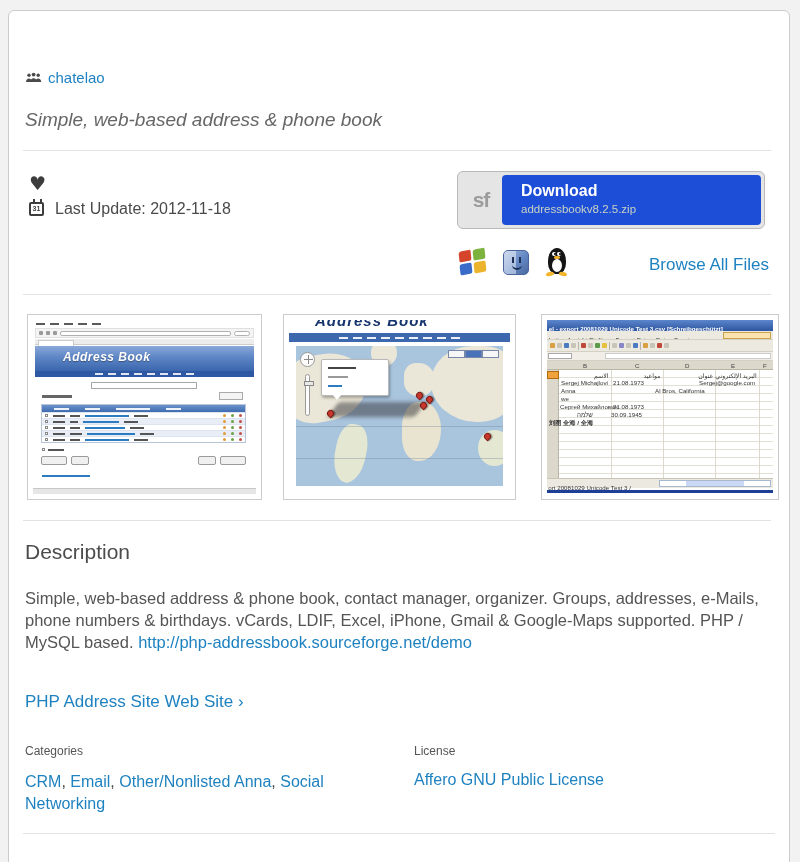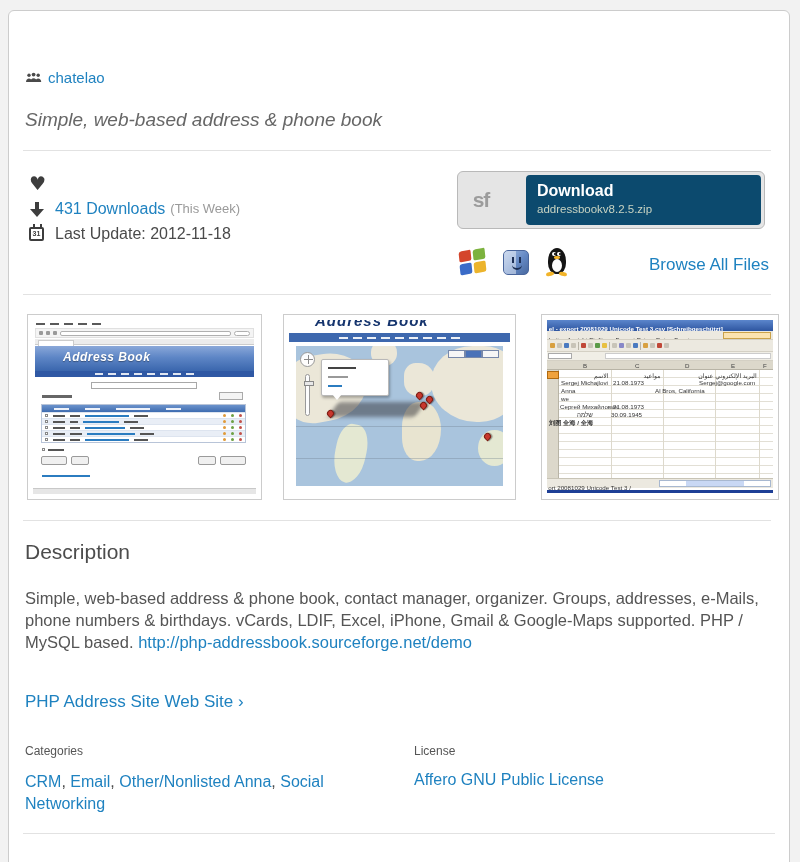--- a/index.html
+++ b/index.html
@@ -30,21 +30,21 @@
   .stat-note { color:#9a9a9a; font-size:13px; margin-left:5px; }
   .stat-plain { color:#4a4a4a; }
 
   
   .dlw { position:absolute; left:448px; top:160px; width:308px; height:58px;
     background:#e5e5e5; border:1px solid #b9b9b9; border-radius:6px; }
   .sf-logo { position:absolute; left:0; top:0; width:46px; height:100%;
     display:flex; align-items:center; justify-content:center;
     font-size:21px; font-weight:bold; color:#9c9c9c; letter-spacing:-1px; }
   .dl-btn { position:absolute; left:44px; top:3px; right:3px; bottom:3px;
-    background:#0c4a6e; border-radius:4px; padding:7px 11px; cursor:pointer; display:block;margin-left:24px; }
+    background:#1d4ed8; border-radius:4px; padding:7px 19px; cursor:pointer; display:block; }
   .dl-btn .lbl { font-size:16px; font-weight:bold; color:#fff; }
   .dl-btn .fn { font-size:11.5px; color:#c8d3c2; margin-top:3px; }
 
   
   .os-row { position:absolute; left:450px; top:237px; display:flex; align-items:center; gap:16px; }
   .win { position:relative; width:28px; height:26px; transform:skewY(-4deg); }
   .win i { position:absolute; width:12px; height:11px; border-radius:25% 15% 20% 15%; }
   .win .q1{left:0;top:1px;background:#d4452c;transform:rotate(-6deg);}
   .win .q2{left:14px;top:0;background:#7cb23e;transform:rotate(-6deg);}
   .win .q3{left:1px;top:14px;background:#3a6bc8;transform:rotate(-6deg);}
@@ -211,27 +211,20 @@
     <a>chatelao</a>
   </div>
   <div class="tagline">Simple, web-based address &amp; phone book</div>
   <div class="divider" style="top:139px"></div>
 
   <div class="stats">
     <div class="stat-row">
       <span class="stat-ic">
           <span class="heart">♥</span>
         </span>
-    </div>
-    <div class="stat-row">
-      <span class="stat-ic">
-          <span class="dl-arrow"></span>
-        </span>
-      <a>431 Downloads</a>
-      <span class="stat-note">(This Week)</span>
     </div>
     <div class="stat-row">
       <span class="stat-ic">
           <span class="cal">31</span>
         </span>
       <span class="stat-plain">Last Update: 2012-11-18</span>
     </div>
   </div>
 
   <div class="dlw">

